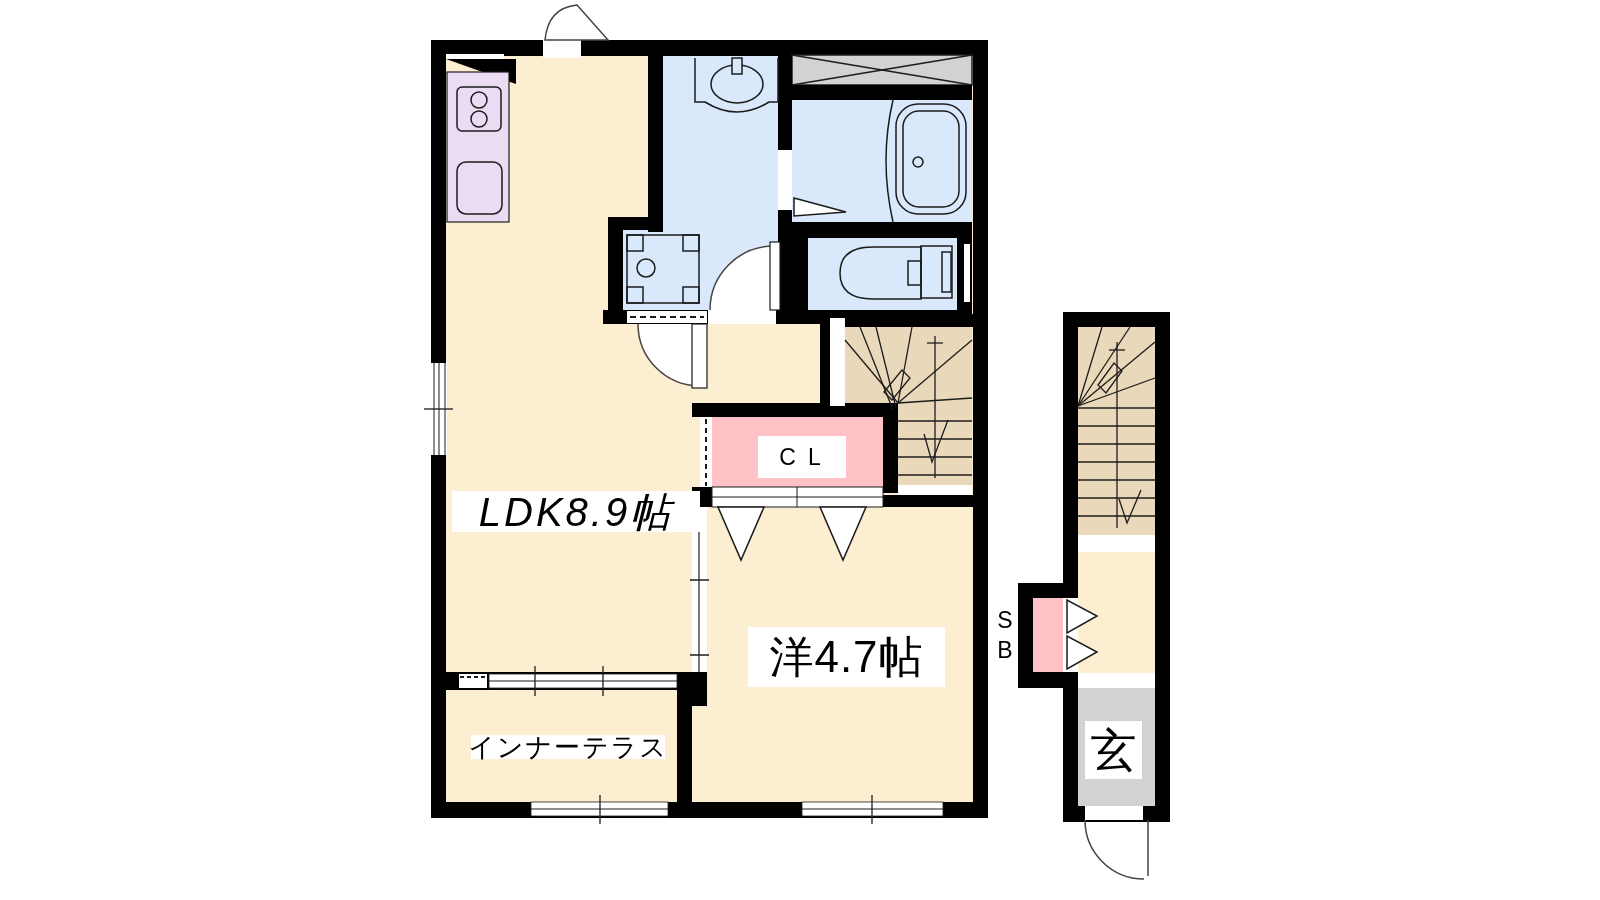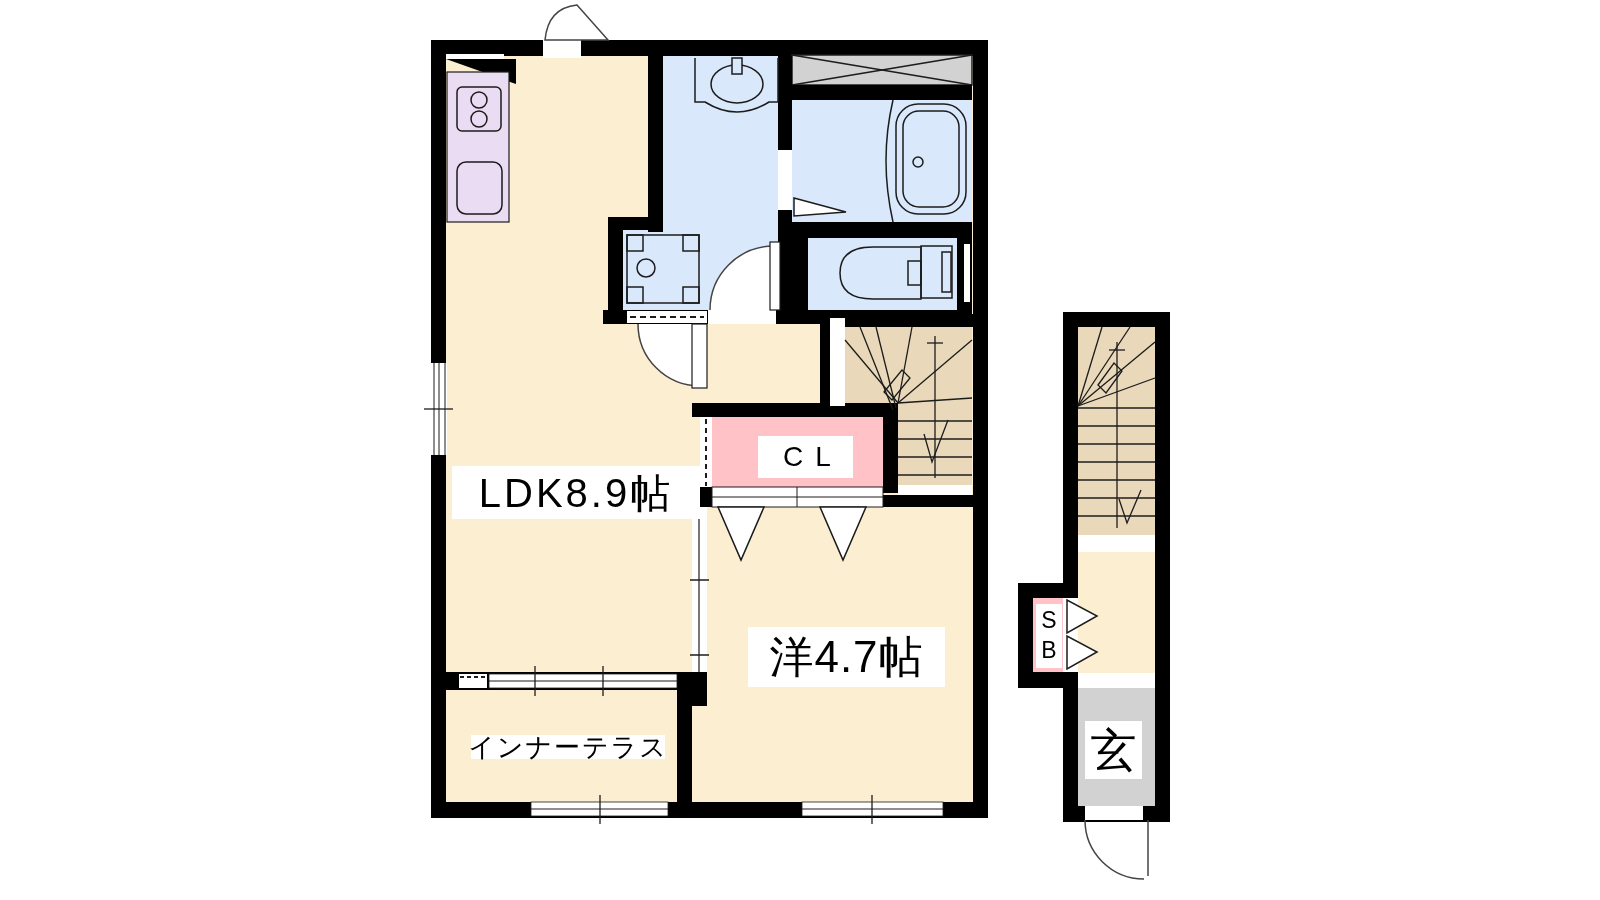--- a/index.html
+++ b/index.html
@@ -7,27 +7,27 @@
     width:1600px;height:900px;position:relative;overflow:hidden;
     background:#ffffff;
     font-family:"Liberation Sans","DejaVu Sans",sans-serif;
   }
   #plan-svg{position:absolute;left:0;top:0;}
   .room-label{
     position:absolute;background:#ffffff;color:#000;
     display:flex;align-items:center;justify-content:center;
     white-space:nowrap;line-height:1;font-weight:500;
   }
-  #label-ldk{left:452px;top:466px;width:248px;height:53px;font-size:40px;letter-spacing:3px;}
+  #label-ldk{left:452px;top:491px;width:248px;height:41px;font-size:40px;letter-spacing:3px;font-style:italic;}
   #label-western{left:748px;top:627px;width:197px;height:60px;font-size:44px;letter-spacing:1px;}
-  #label-cl{left:758px;top:436px;width:80px;height:42px;font-size:28px;letter-spacing:12px;padding-left:15px;}
+  #label-cl{left:758px;top:436px;width:80px;height:42px;font-size:23px;letter-spacing:12px;padding-left:8px;}
   #label-terrace{left:471px;top:735px;width:194px;height:24px;font-size:26px;letter-spacing:2px;}
   #label-genkan{left:1085px;top:721px;width:57px;height:58px;font-size:46px;}
   #label-sb{
-    left:1036px;top:604px;width:26px;height:64px;font-size:23px;
+    left:992px;top:604px;width:26px;height:64px;font-size:23px;
     white-space:normal;word-break:break-all;line-height:1.3;text-align:center;
   }
 </style>
 </head>
 <body>
 
 <svg id="plan-svg" width="1600" height="900" viewBox="0 0 1600 900">
 
   <g>
 

